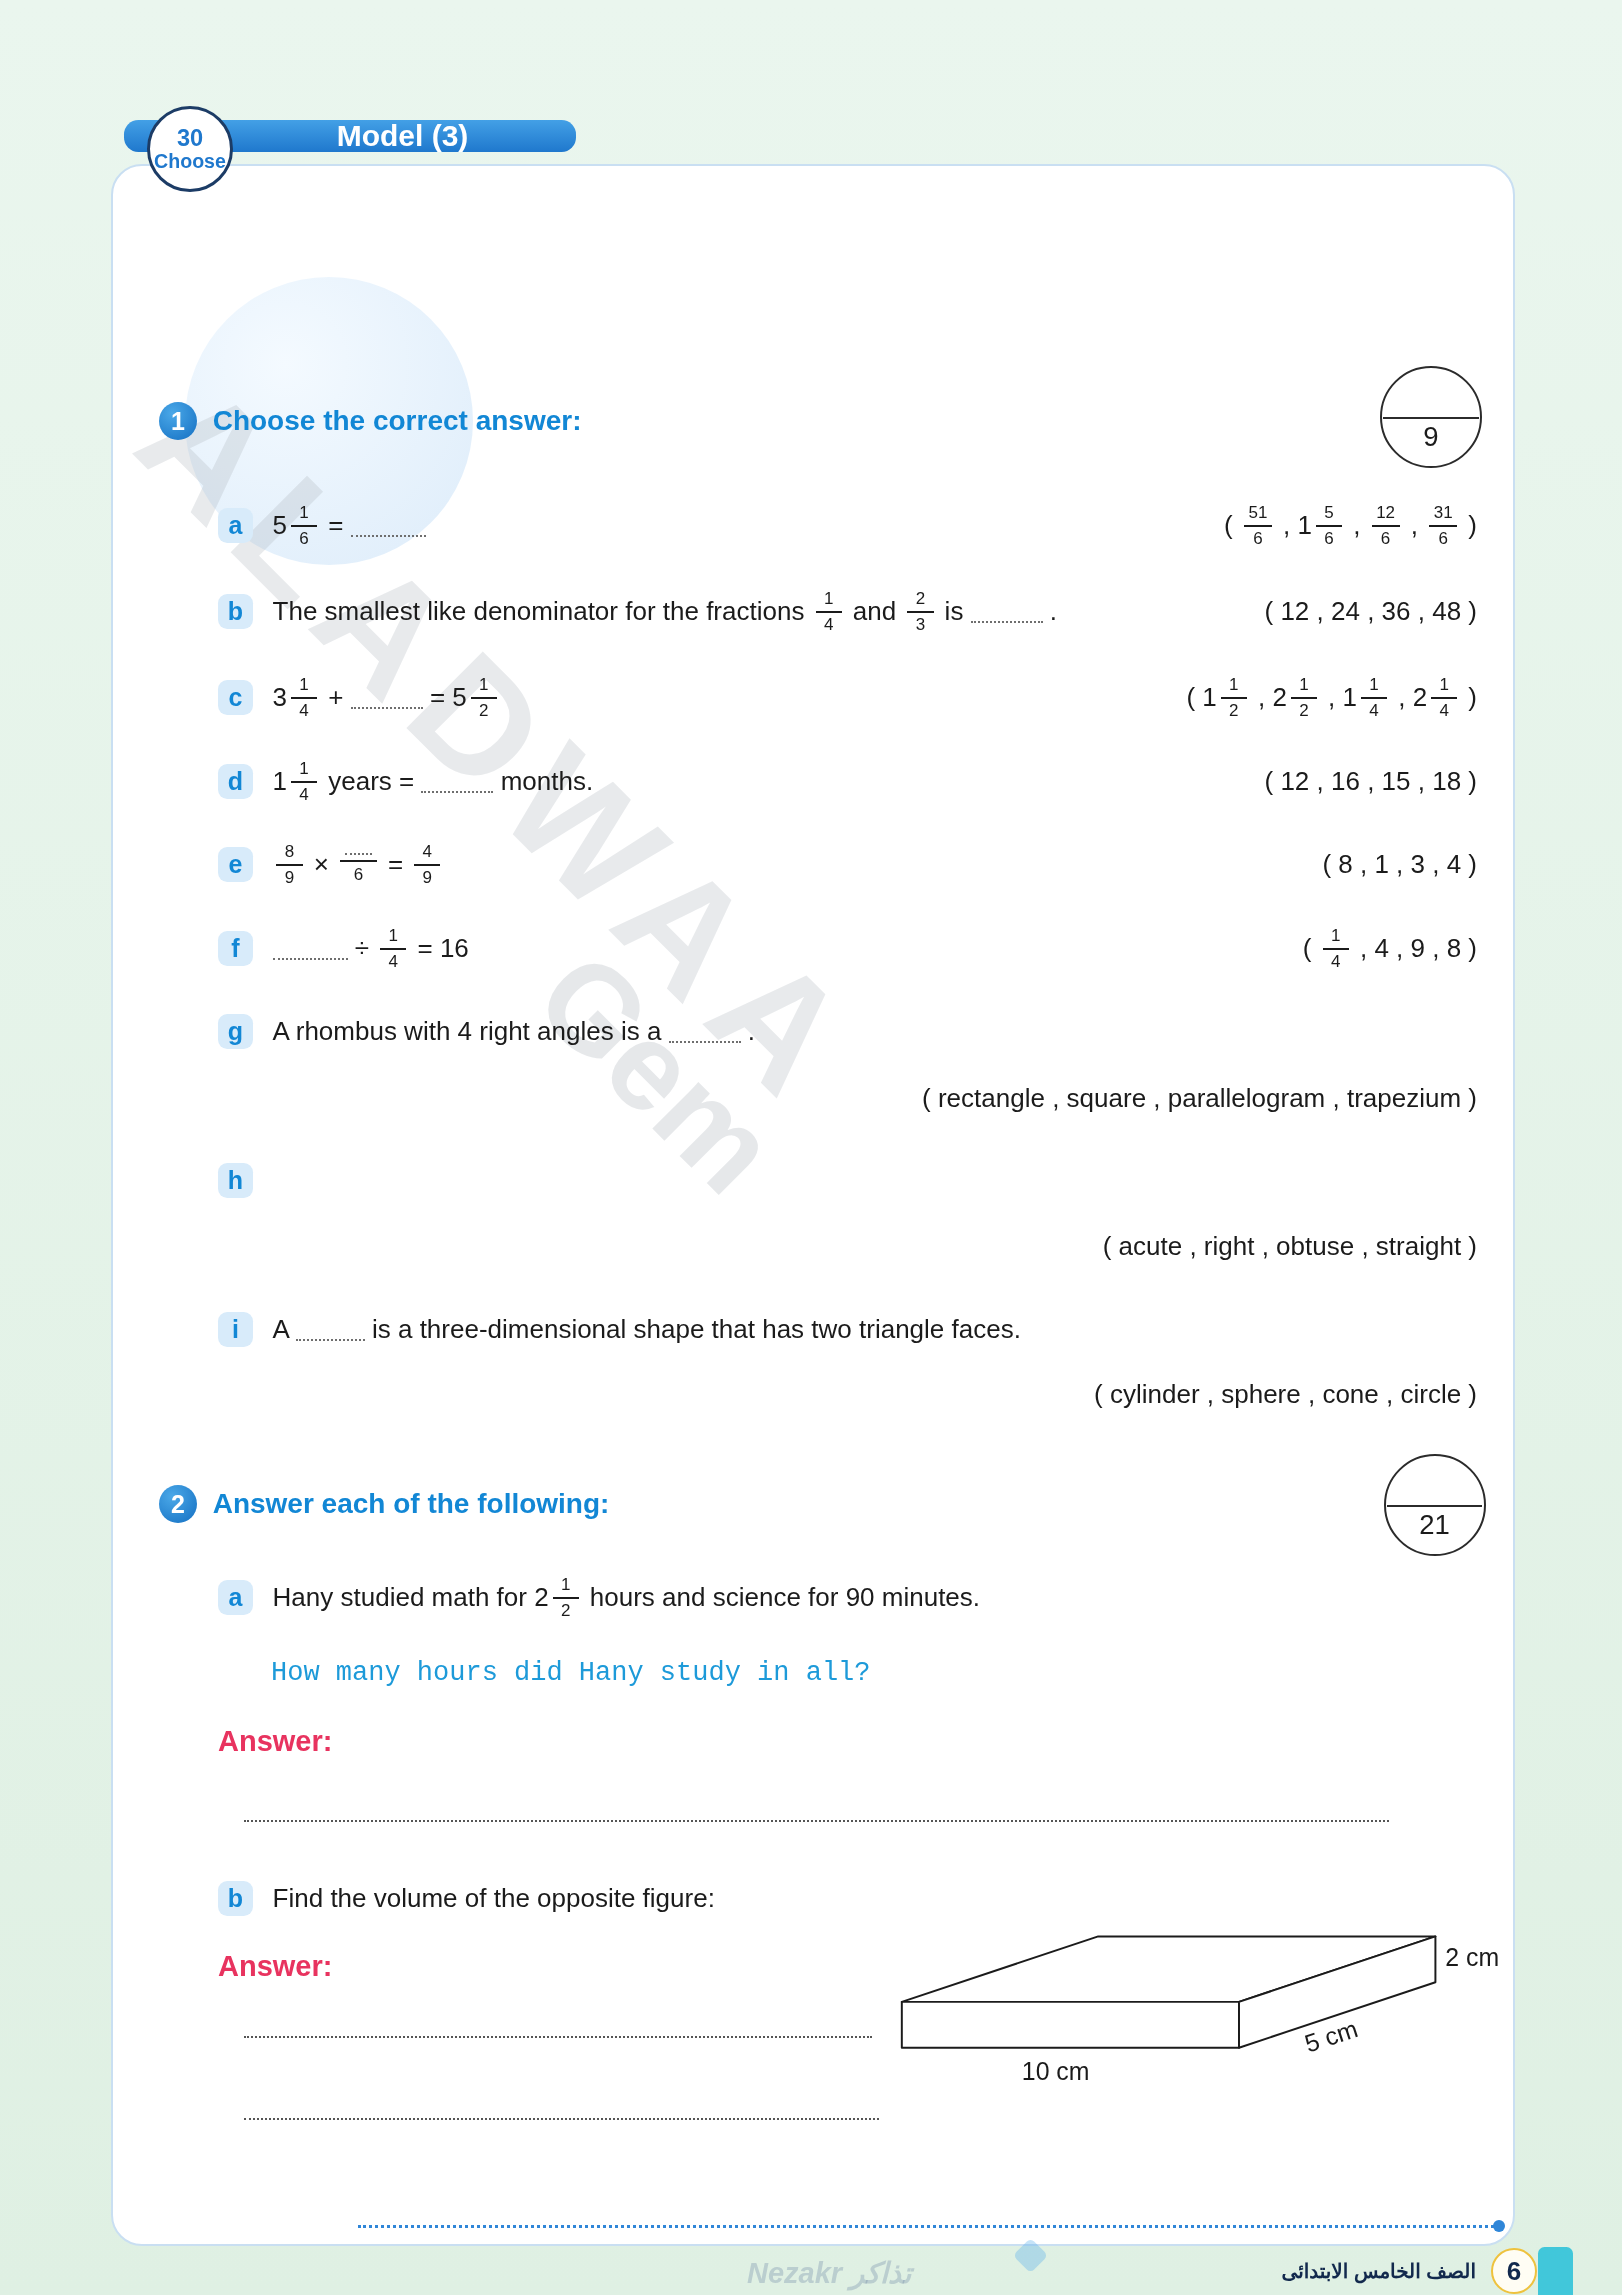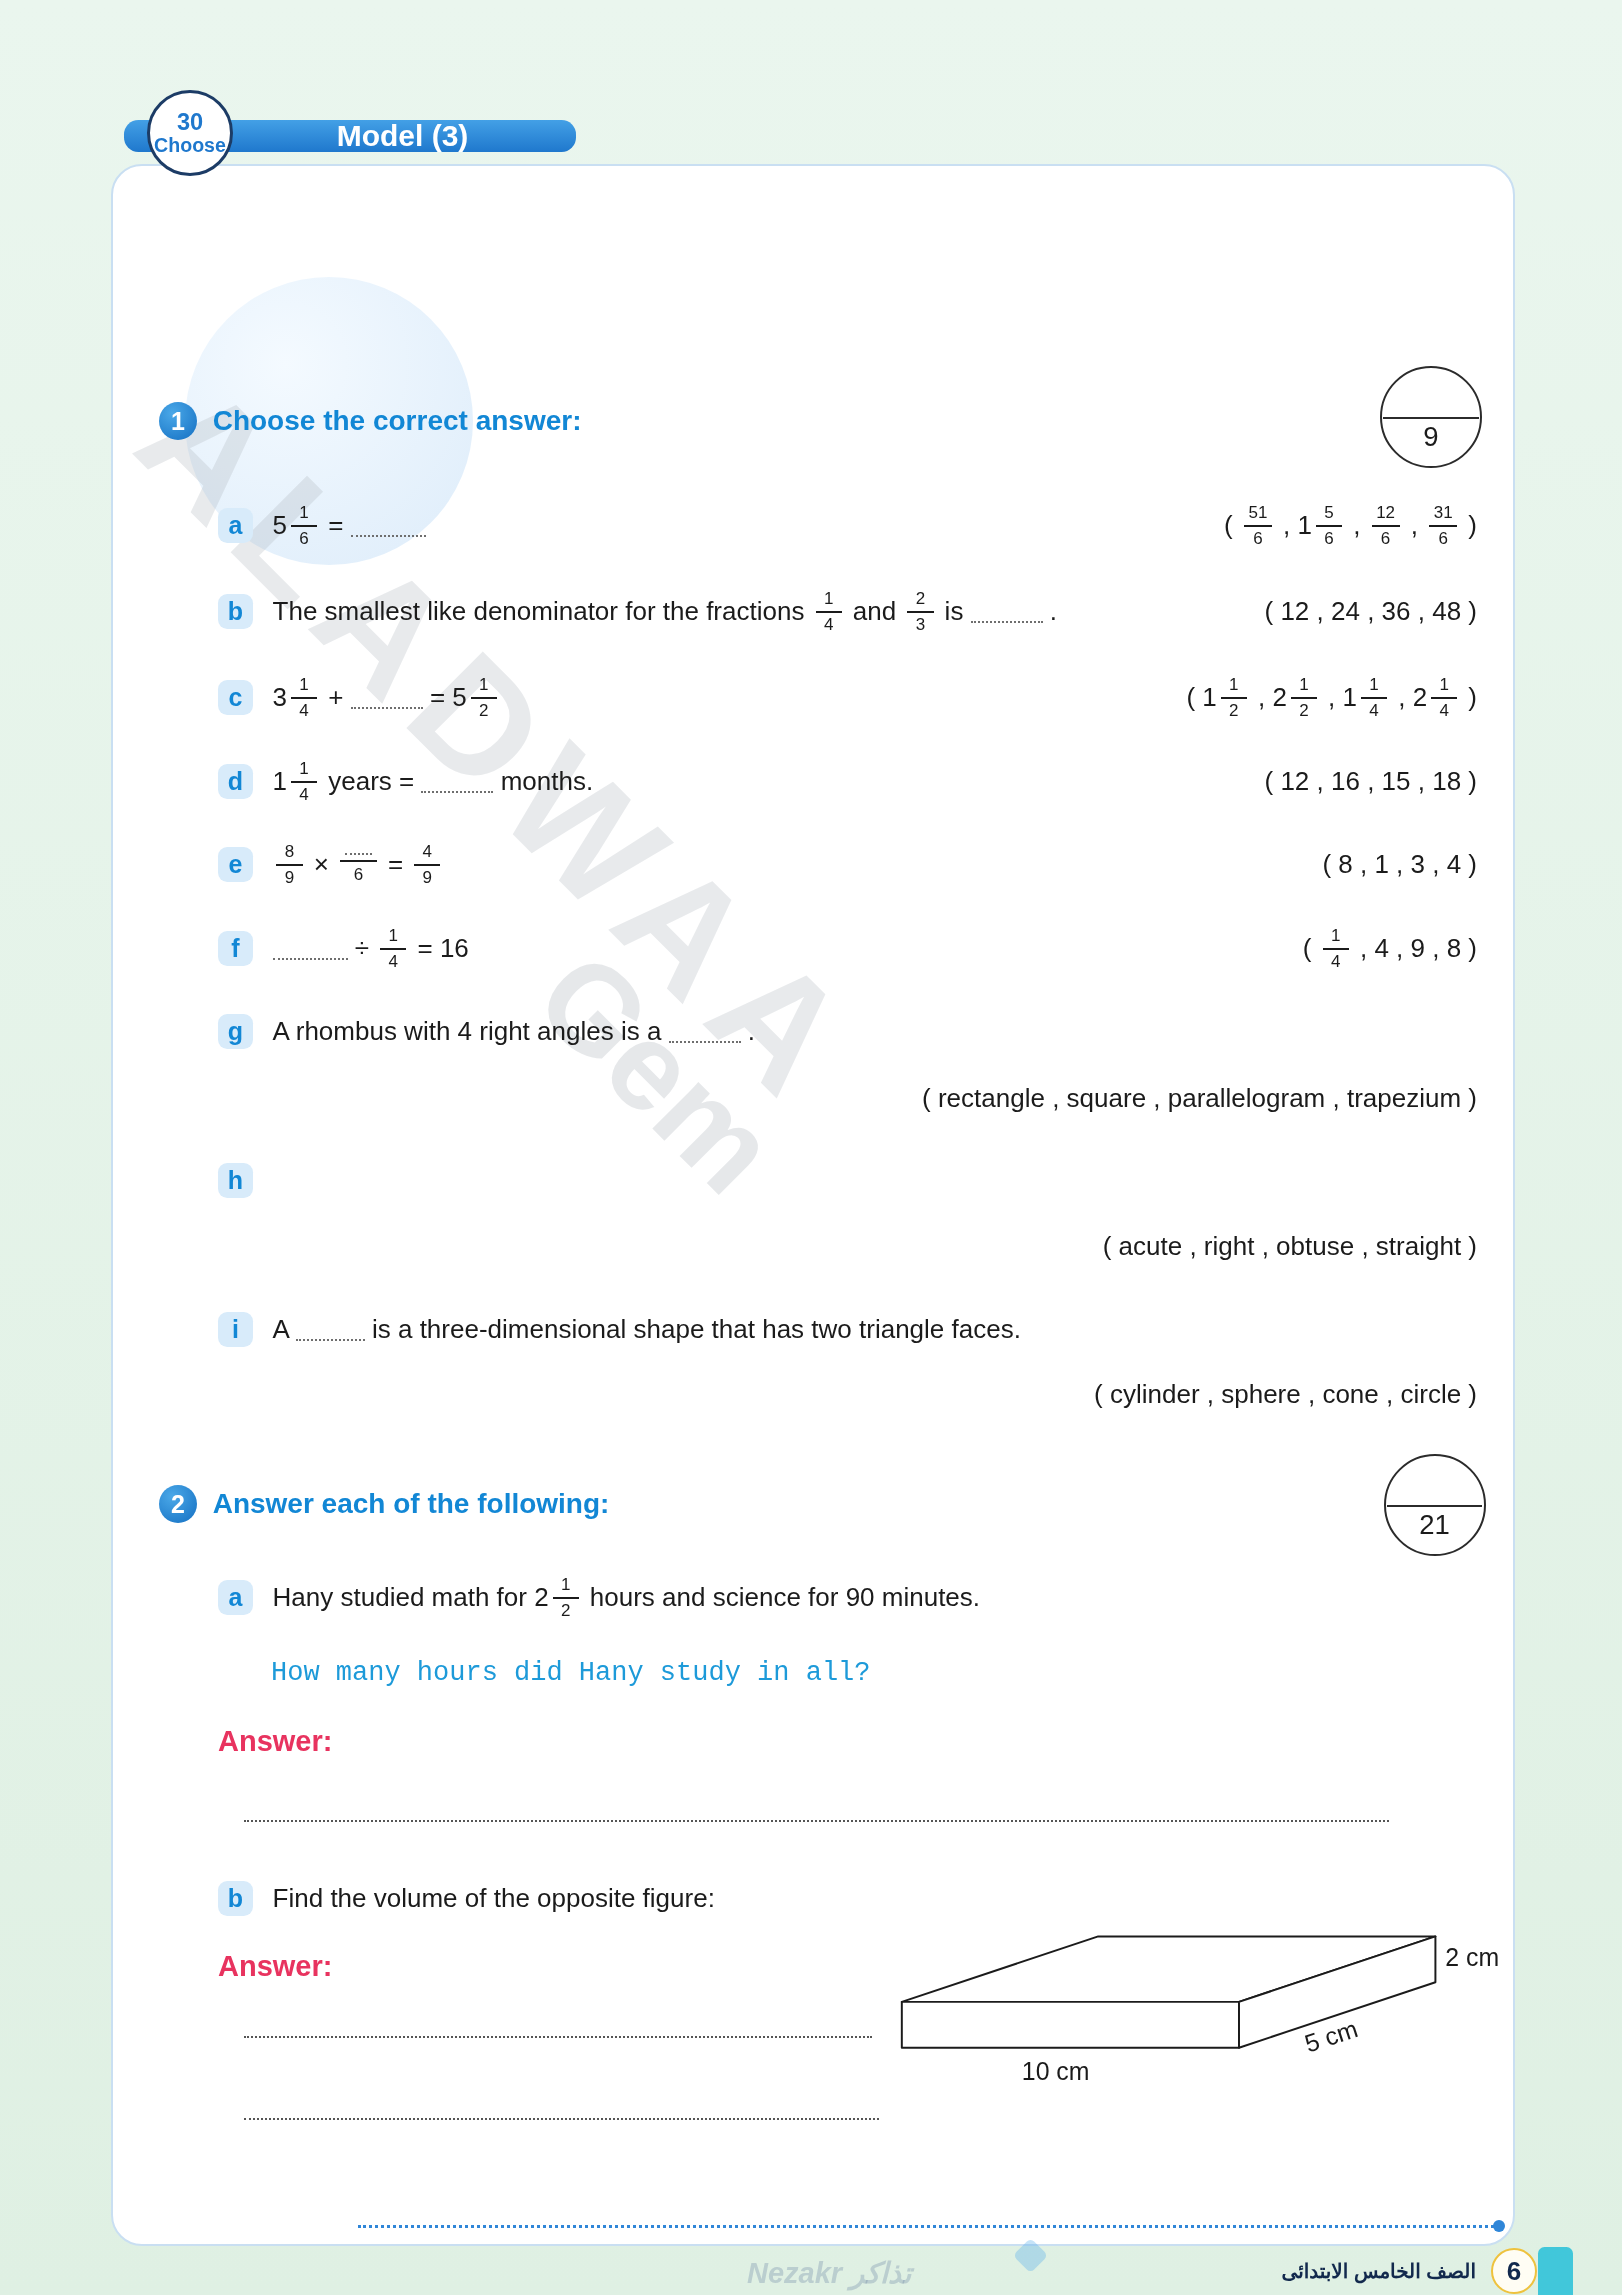--- a/index.html
+++ b/index.html
@@ -8,21 +8,21 @@
         background:linear-gradient(180deg,#eaf6ee 0%,#dff0e3 100%);
         font-family:"Liberation Sans",sans-serif;color:#1b1b1b;}
 
   
   .card{position:absolute;left:111px;top:164px;width:1400px;height:2078px;
         background:#ffffff;border:2px solid #c9dff2;border-radius:31px;z-index:1;overflow:hidden;}
   .model-pill{position:absolute;left:124px;top:120px;width:452px;height:32px;z-index:3;
         background:linear-gradient(180deg,#43a0e6,#1f78cd);border-radius:14.4px;
         display:flex;align-items:center;justify-content:center;padding-left:105px;box-sizing:border-box;}
   .model-pill .t{color:#fff;font-size:30px;font-weight:bold;}
-  .marks-badge{position:absolute;left:147px;top:90px;width:80px;height:80px;z-index:4;
+  .marks-badge{position:absolute;left:147px;top:106px;width:80px;height:80px;z-index:4;
         background:#fff;border:3.3px solid #1c3c66;border-radius:50%;
         display:flex;flex-direction:column;align-items:center;justify-content:center;line-height:1.05;}
   .marks-badge .v{font-size:23.6px;font-weight:bold;color:#1f78cd;}
   .marks-badge .l{font-size:19.6px;font-weight:bold;color:#1f78cd;}
 
   
   .wm-circle{position:absolute;left:72px;top:111px;width:288px;height:288px;border-radius:50%;
         background:radial-gradient(circle at 35% 30%,#f4faff,#ddecfa);z-index:0;}
   .wm-brand{position:absolute;left:118px;top:183px;font-size:157px;font-weight:bold;letter-spacing:19.6px;
         color:rgba(172,178,186,0.28);transform:rotate(45deg);transform-origin:left top;z-index:0;white-space:nowrap;}

